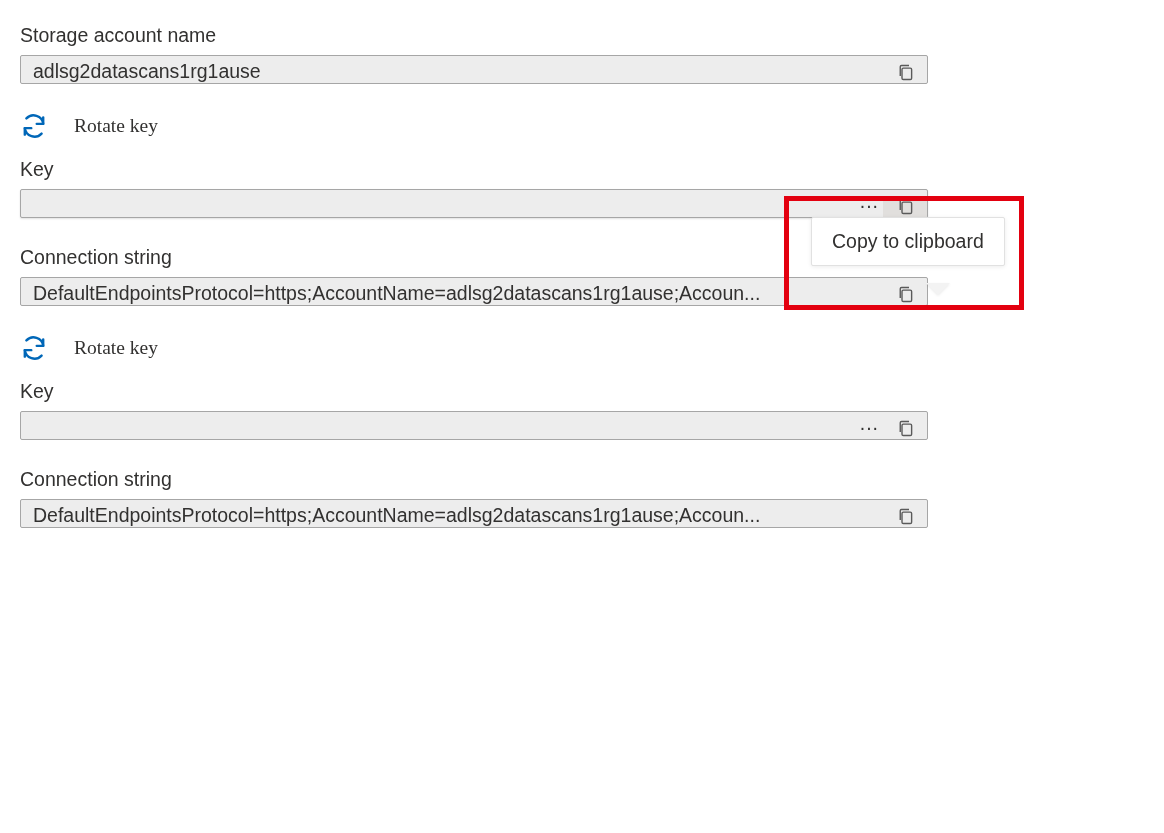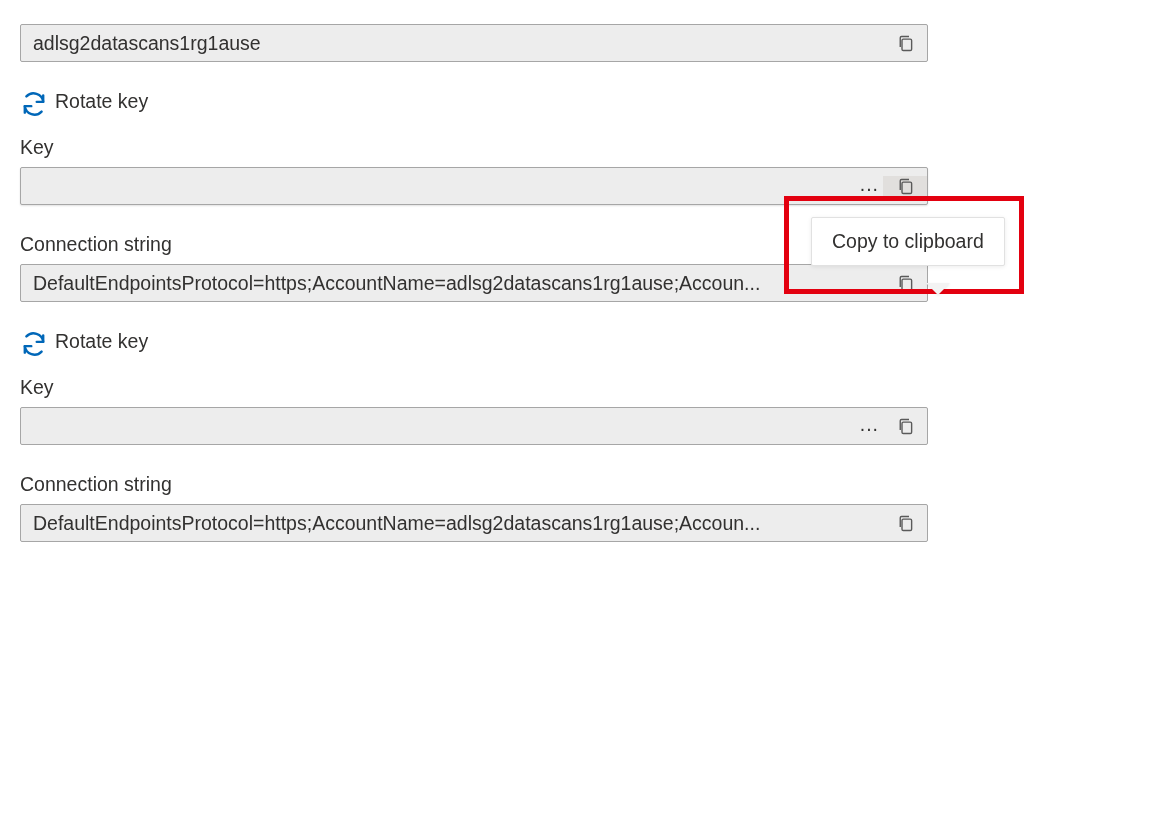--- a/index.html
+++ b/index.html
@@ -25,36 +25,37 @@
   }
   .field-group { margin-bottom: 28px; }
   .section-heading {
     font-weight: 700;
     font-size: 22px;
     color: #1b1a19;
     margin: 28px 0 20px 0;
   }
   .rotate-row {
     display: flex;
-    align-items: flex-start;
-    gap: 7px;
+    align-items: center;
+    gap: 26px;
     margin-bottom: 18px;
+    font-family: Liberation Serif, serif;
   }
   .rotate-row .icon-wrap {
     width: 28px; height: 28px;
     display: flex; align-items: center; justify-content: center;
   }
   .rotate-row svg { width: 26px; height: 26px; }
   .rotate-text { font-size: 19.5px; color: #323130; }
 
   .input-row {
     display: flex;
-    align-items: center;
+    align-items: flex-end;
     width: 908px;
-    height: 38px;
+    height: 29px;
     background: #ededed;
     border: 1px solid #a6a6a6;
     border-radius: 2px;
   }
   .input-row .value {
     flex: 1 1 auto;
     padding: 0 12px;
     display: flex;
     align-items: center;
     font-size: 19.5px;
@@ -86,21 +87,21 @@
     background: #e1dfdd;
   }
   .copy-btn svg { width: 21px; height: 21px; }
 
   
   .tooltip-wrap {
     position: absolute;
     left: 784px;
     top: 196px;
     width: 240px;
-    height: 98px;
+    height: 114px;
     border: 5px solid #e3000f;
   }
   .tooltip {
     position: absolute;
     left: 22px;
     top: 16px;
     background: #ffffff;
     border: 1px solid #e1e1e1;
     box-shadow: 0 1px 4px rgba(0,0,0,0.08);
     border-radius: 2px;
@@ -119,20 +120,21 @@
     border-top: 12px solid #f3f3f3;
     filter: drop-shadow(0 1px 1px rgba(0,0,0,0.08));
   }
 </style>
 </head>
 <body>
 
 <div class="page">
 
   <div class="field-group">
+    <div class="field-label">Storage account name</div>
     <div class="input-row">
       <div class="value">adlsg2datascans1rg1ause</div>
       <div class="copy-btn">
         <svg viewBox="0 0 24 24">
           <rect x="8" y="7" width="11" height="13" rx="1.5" fill="none" stroke="#5a5a5a" stroke-width="1.6"></rect>
           <path d="M6 16 V5.5 A1.5 1.5 0 0 1 7.5 4 H16" fill="none" stroke="#5a5a5a" stroke-width="1.6"></path>
         </svg>
       </div>
     </div>
   </div>

